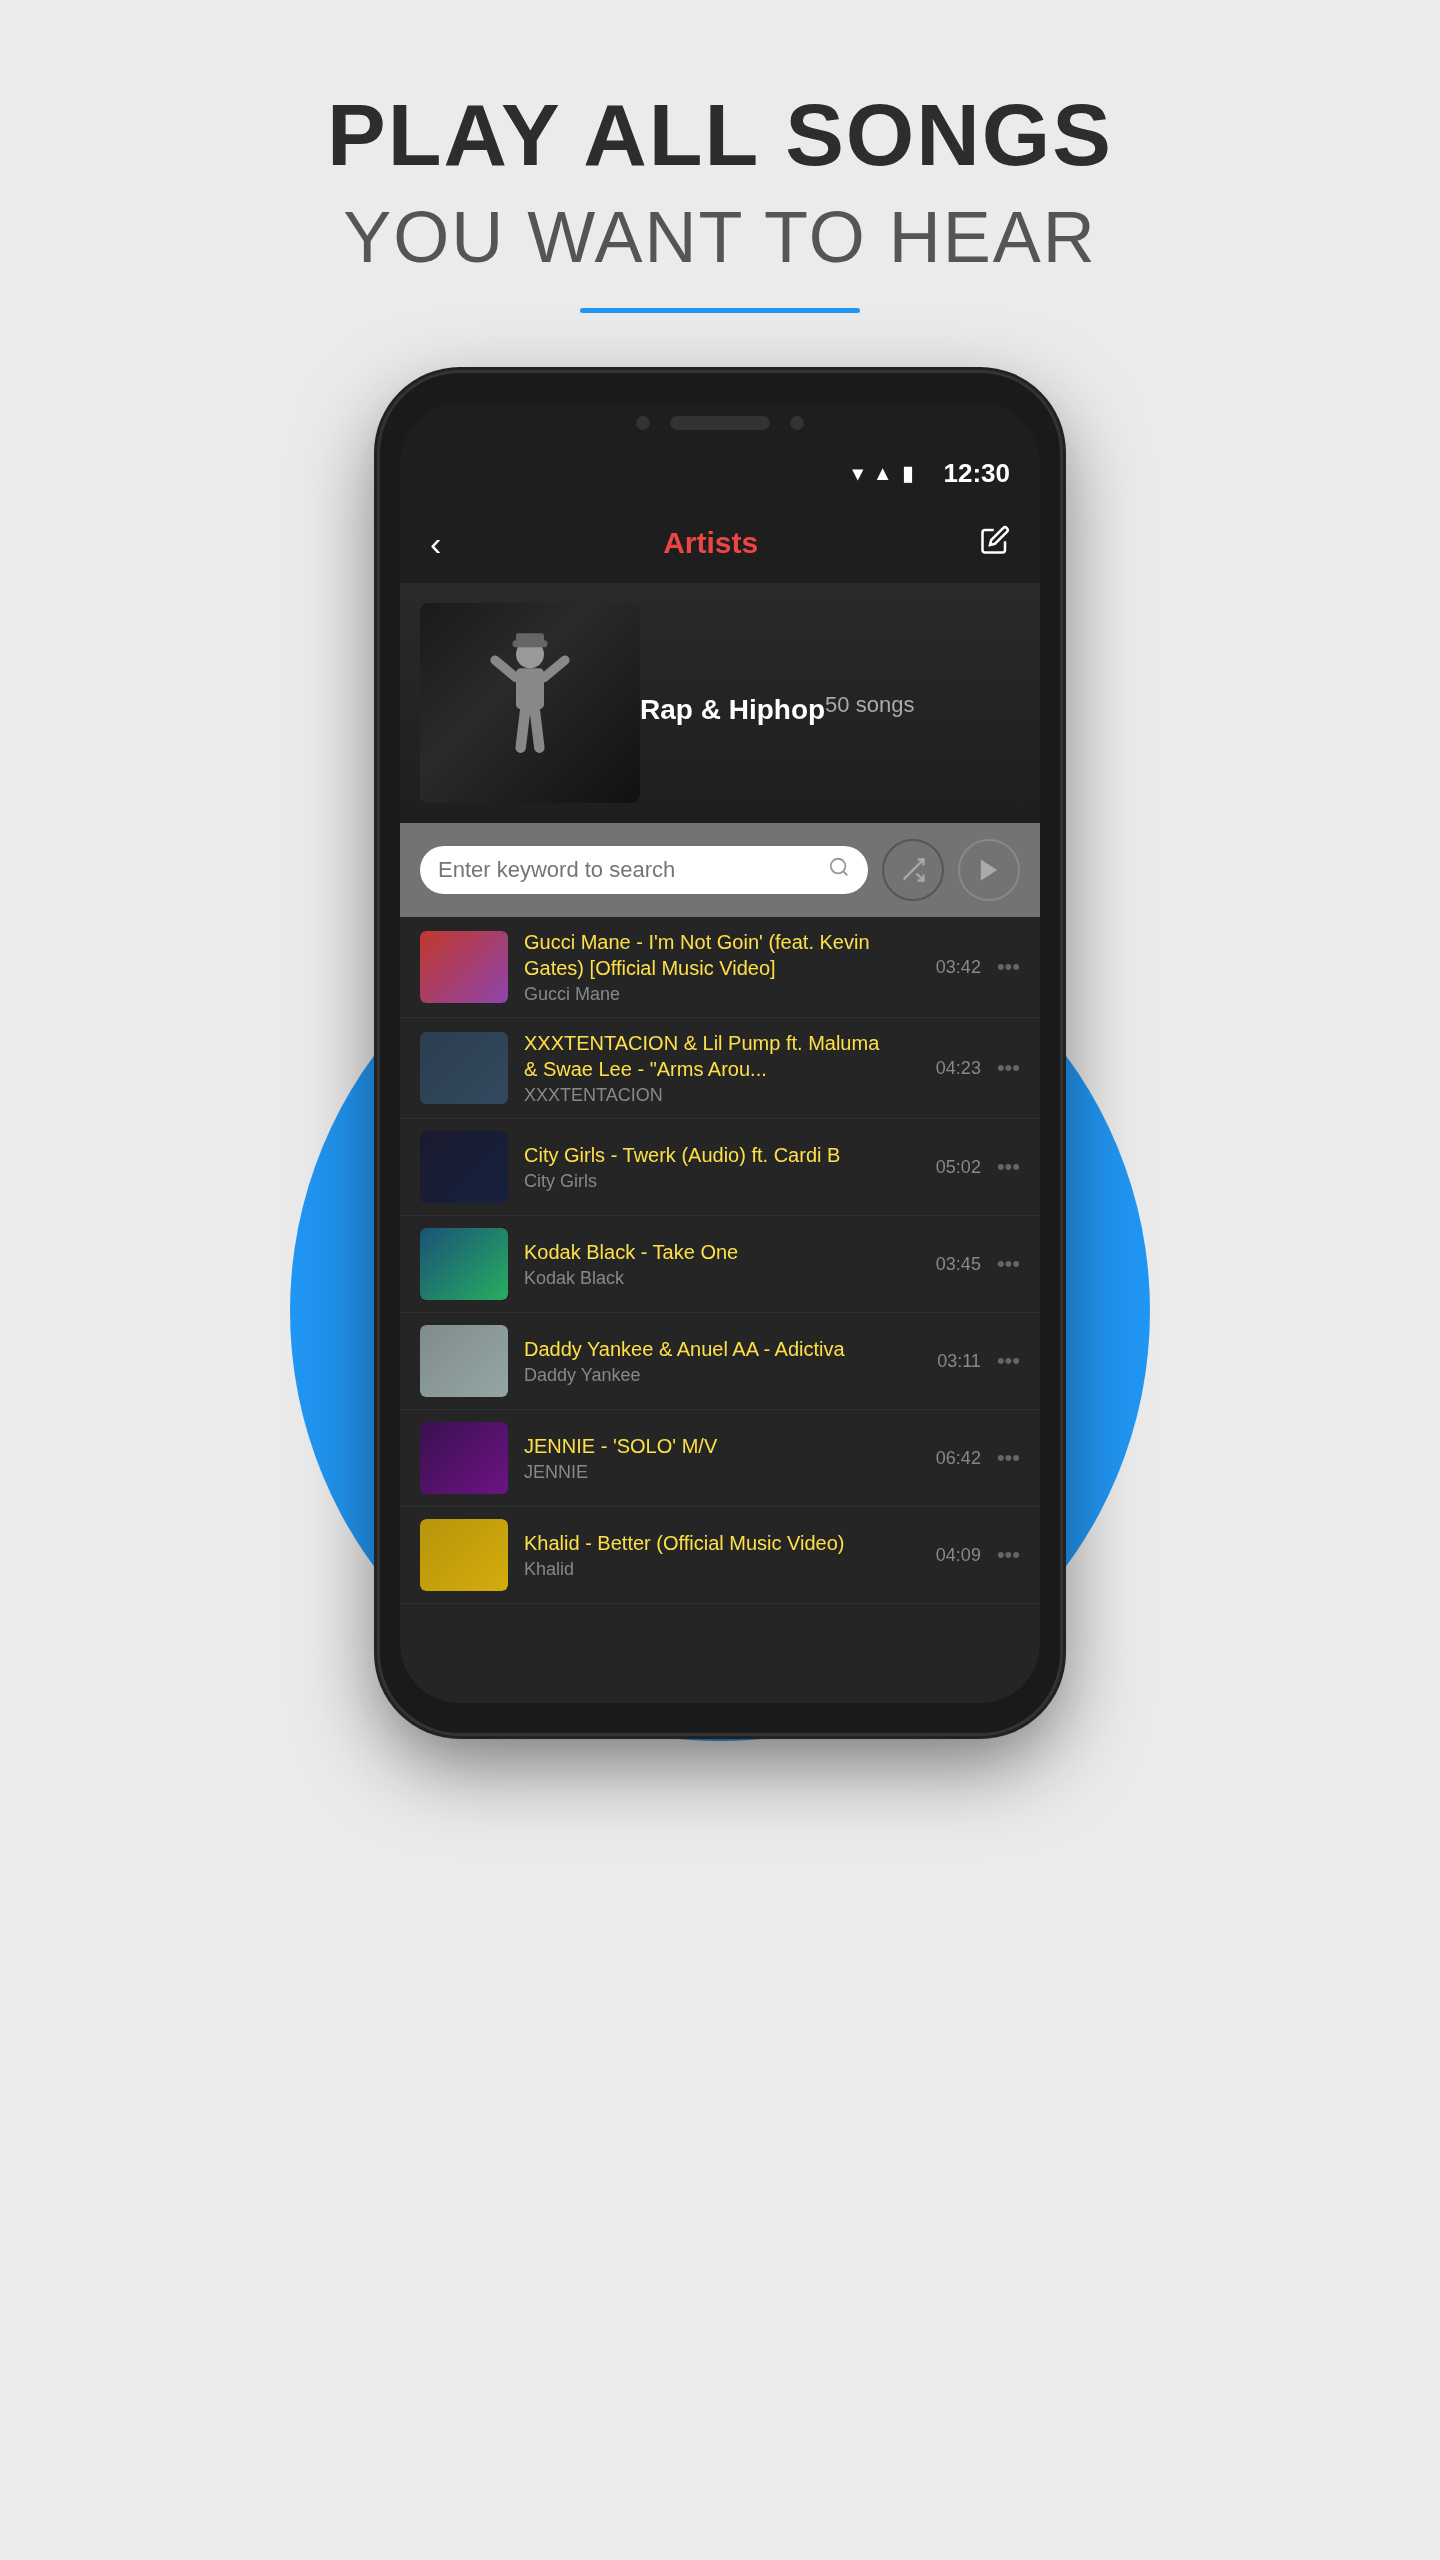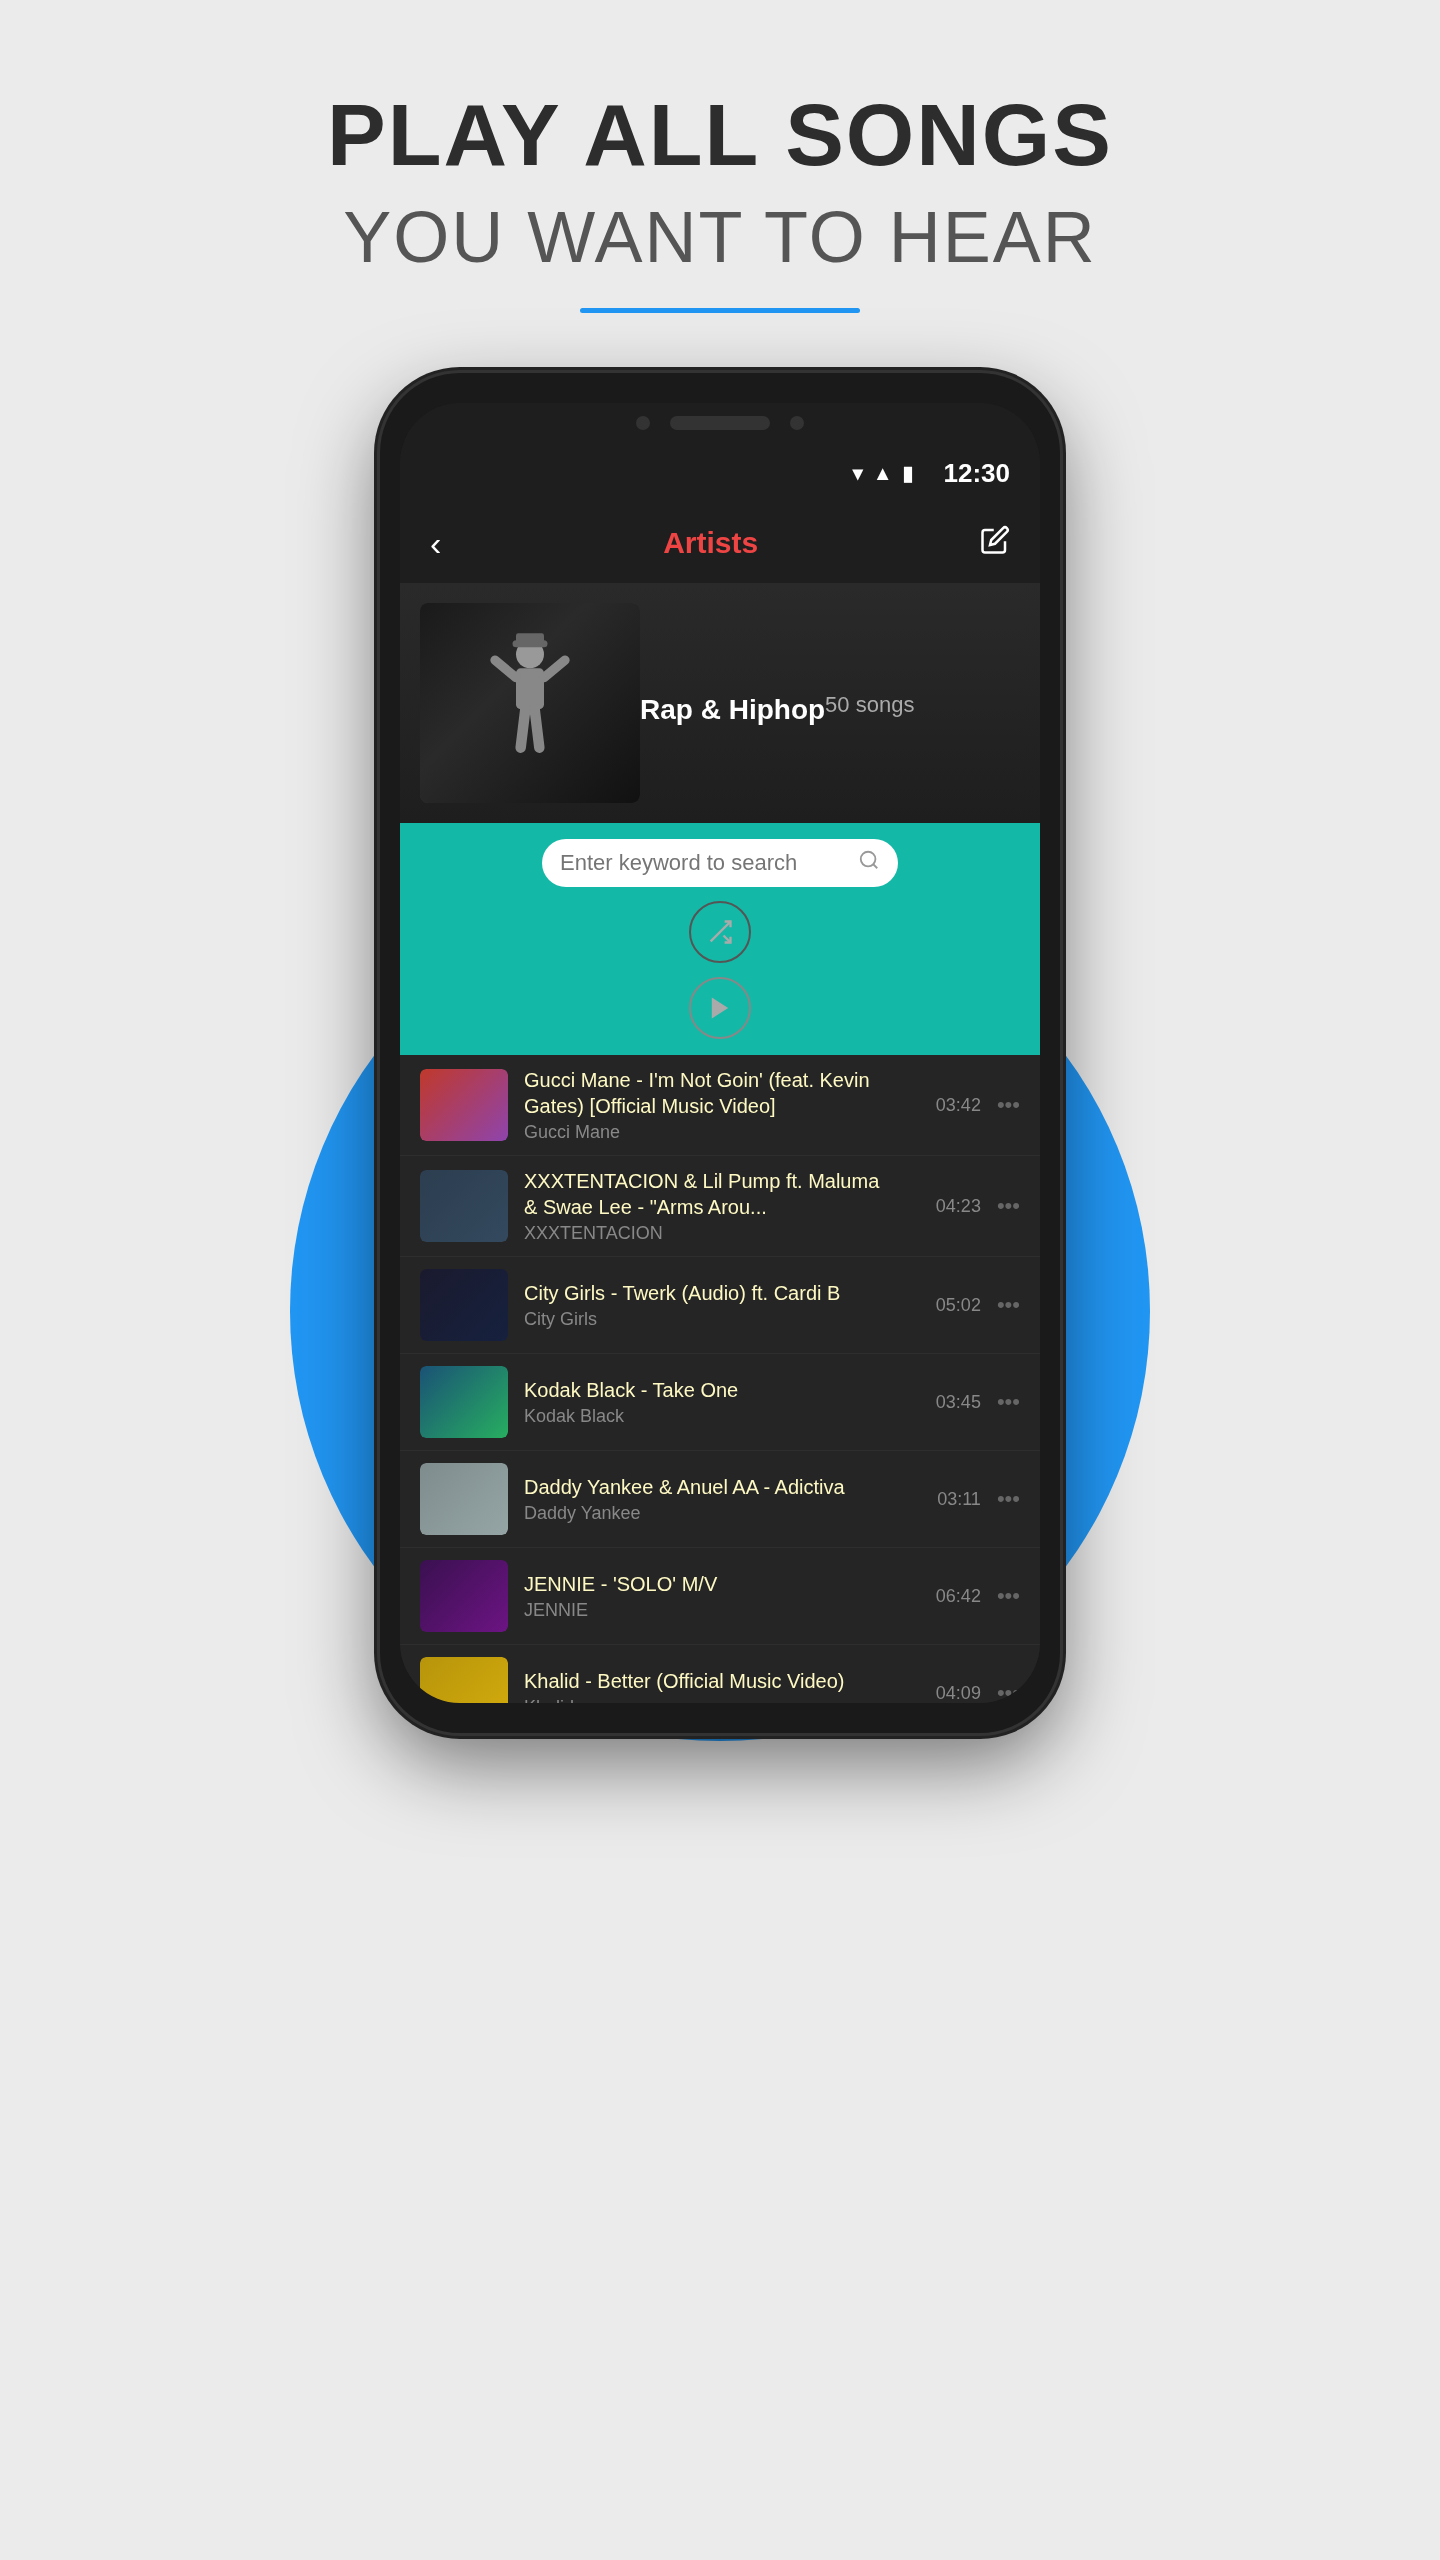--- a/index.html
+++ b/index.html
@@ -209,27 +209,26 @@
     }
 
     .artist-songs {
       color: #aaa;
       font-size: 22px;
       margin-top: 4px;
     }
 
     
     .search-controls {
-      background: #14b8a6;
+      background: #737373;
       padding: 16px 20px;
       display: flex;
       align-items: center;
       gap: 14px;
       flex-shrink: 0;
-      flex-direction: column;
     }
 
     .search-box {
       flex: 1;
       background: white;
       border-radius: 30px;
       display: flex;
       align-items: center;
       padding: 10px 18px;
       gap: 10px;
@@ -295,21 +294,21 @@
       height: 100%;
       border-radius: 6px;
     }
 
     .song-info {
       flex: 1;
       min-width: 0;
     }
 
     .song-title {
-      color: #fef9c3;
+      color: #fde047;
       font-size: 20px;
       font-weight: 500;
       line-height: 1.3;
       display: -webkit-box;
       -webkit-line-clamp: 2;
       -webkit-box-orient: vertical;
       overflow: hidden;
     }
 
     .song-artist {

